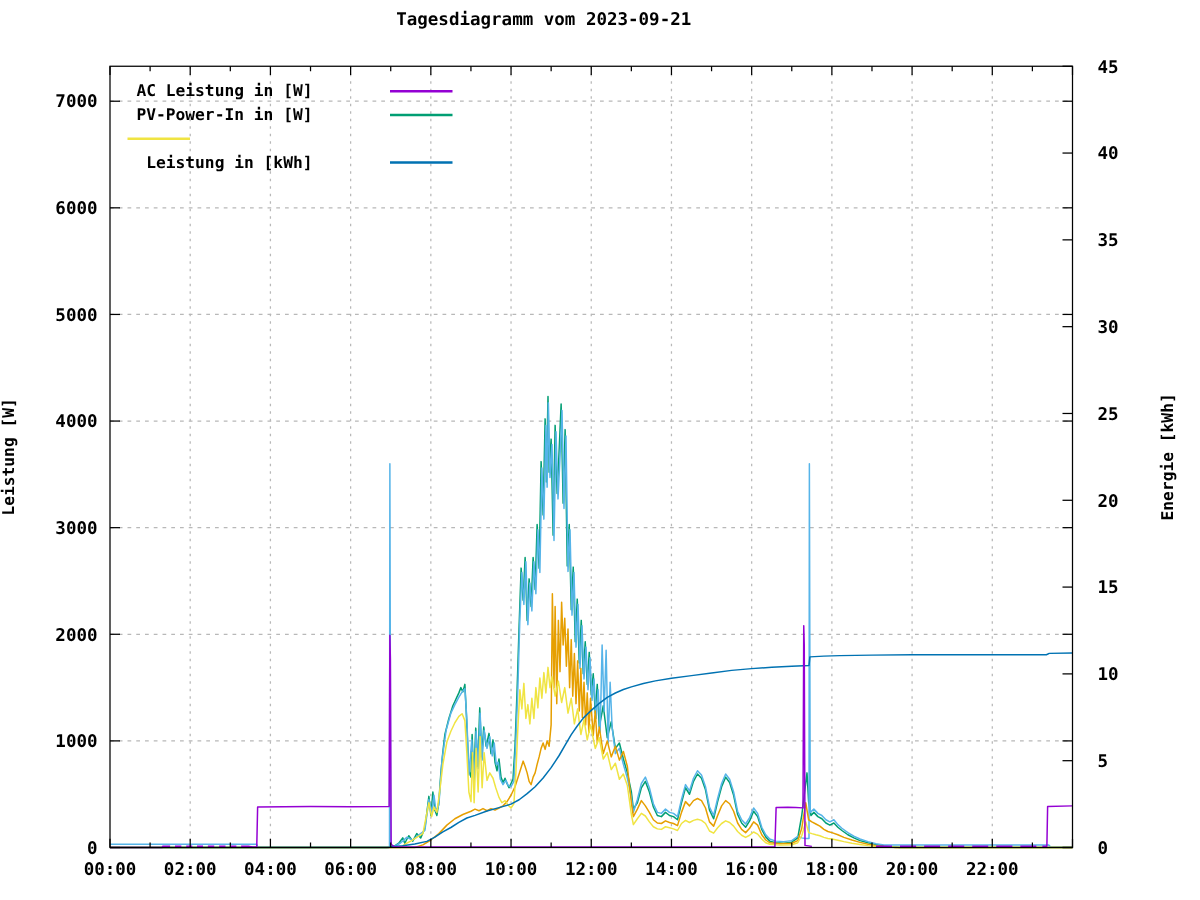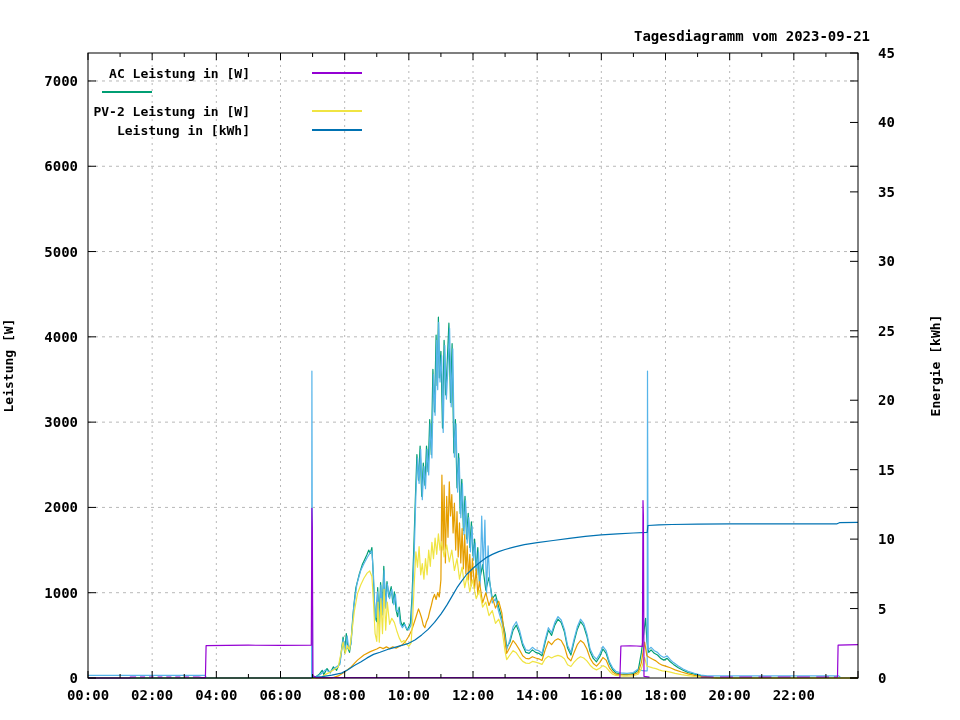--- a/index.html
+++ b/index.html
@@ -1,19 +1,19 @@
 <!DOCTYPE html>
 <html><head>
 <meta charset="utf-8">
 <style>
   html,body{margin:0;padding:0;background:#ffffff;width:960px;height:720px;overflow:hidden;}
   #chart{position:relative;width:960px;height:720px;background:#ffffff;
          font-family:"DejaVu Sans Mono","Liberation Mono",monospace;color:#000;}
   #plot-svg{position:absolute;left:0;top:0;}
-  .chart-title{position:absolute;left:0;top:28px;width:870px;text-align:right;
+  .chart-title{position:absolute;left:0;top:8px;width:870px;text-align:center;
                font:bold 14px "DejaVu Sans Mono","Liberation Mono",monospace;letter-spacing:0;}
   .ylabel-left{position:absolute;left:-62px;top:358px;width:140px;text-align:center;
                transform:rotate(-90deg);transform-origin:center;
                font:bold 13px "DejaVu Sans Mono","Liberation Mono",monospace;}
   .ylabel-right{position:absolute;left:860px;top:358px;width:150px;text-align:center;
                transform:rotate(-90deg);transform-origin:center;
                font:bold 13px "DejaVu Sans Mono","Liberation Mono",monospace;}
   .legend{position:absolute;left:40px;top:63px;text-decoration:underline;}
   .legend-row{height:19px;line-height:19px;white-space:nowrap;}
   .legend-label{display:inline-block;width:210px;text-align:right;vertical-align:middle;
@@ -159,22 +159,22 @@
       <text x="793.8333333333333" y="700" text-anchor="middle" font-family="&quot;DejaVu Sans Mono&quot;,&quot;Liberation Mono&quot;,monospace" font-size="14px" font-weight="bold" fill="#000">22:00</text>
     </svg>
   <div class="chart-title">Tagesdiagramm vom 2023-09-21</div>
   <div class="ylabel-left">Leistung [W]</div>
   <div class="ylabel-right">Energie [kWh]</div>
   <div class="legend">
     <div class="legend-row">
       <span class="legend-label">AC Leistung in [W]</span><span class="legend-line" style="background: rgb(148, 0, 211);"></span>
     </div>
     <div class="legend-row">
-      <span class="legend-line" style="background: rgb(0, 158, 115);"></span>
+      <span class="legend-label">PV-Power-In in [W]</span><span class="legend-line" style="background: rgb(0, 158, 115);"></span>
     </div>
     <div class="legend-row">
-      <span class="legend-label">PV-2 Leistung in [W]</span><span class="legend-line" style="background: rgb(240, 228, 66);"></span>
+      <span class="legend-line" style="background: rgb(240, 228, 66);"></span>
     </div>
     <div class="legend-row">
       <span class="legend-label">Leistung in [kWh]</span><span class="legend-line" style="background: rgb(0, 114, 178);"></span>
     </div>
   </div>
 </div>
 
 </body></html>

